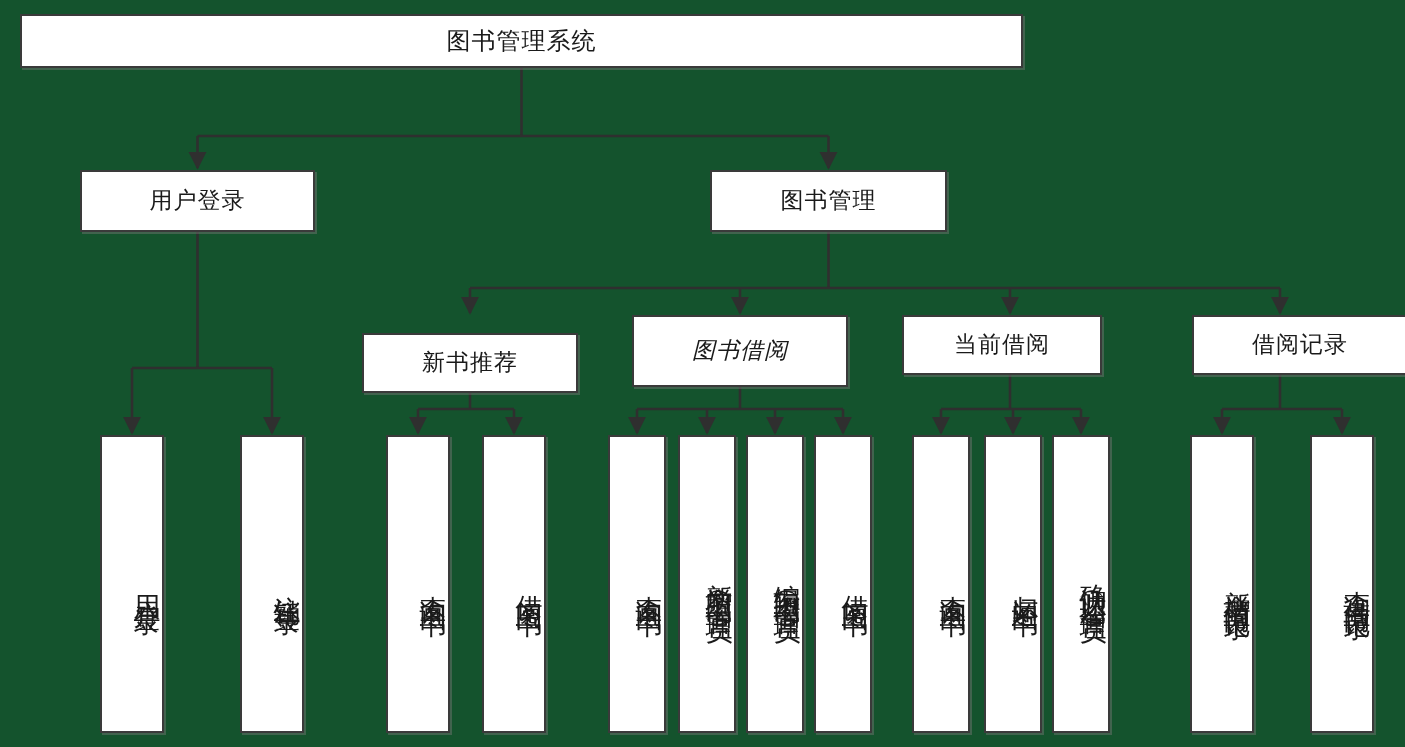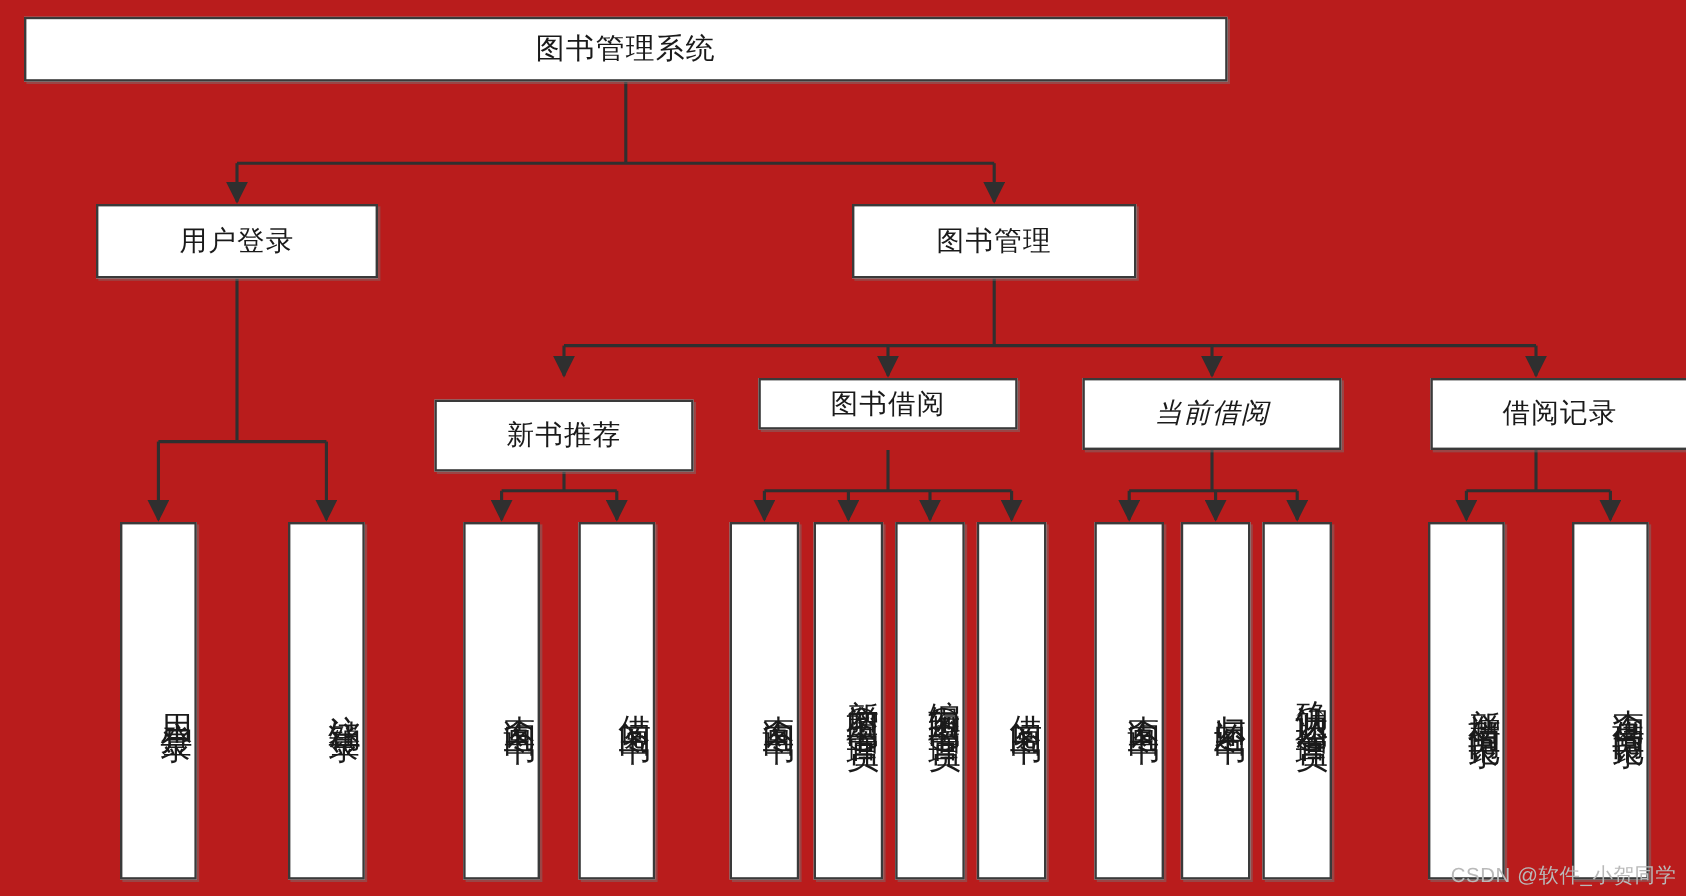--- a/index.html
+++ b/index.html
@@ -4,21 +4,21 @@
 <style>
   html,body{margin:0;padding:0;background:#ffffff;}
   body{
     font-family:"Liberation Sans","DejaVu Sans",sans-serif;
     -webkit-font-smoothing:antialiased;
   }
   #stage{
     position:relative;
     width:1405px;
     height:747px;
-    background:#b91c1c;
+    background:#14532d;
     overflow:hidden;
   }
   #edges{
     position:absolute;
     left:0;top:0;
     width:1405px;height:747px;
     pointer-events:none;
   }
   .node{
     position:absolute;
@@ -122,24 +122,24 @@
   <div class="node horiz" style="left: 80px; top: 170px; width: 235px; height: 62px;">
     <span>用户登录</span>
   </div>
   <div class="node horiz" style="left: 710px; top: 170px; width: 237px; height: 62px;">
     <span>图书管理</span>
   </div>
 
   <div class="node horiz" style="left: 362px; top: 315px; width: 216px; height: 60px; margin-top: 18px;">
     <span>新书推荐</span>
   </div>
-  <div class="node horiz" style="left: 632px; top: 315px; width: 216px; height: 43px;">
+  <div class="node horiz" style="left: 632px; top: 315px; width: 216px; height: 72px; font-style: italic;">
     <span>图书借阅</span>
   </div>
-  <div class="node horiz" style="left: 902px; top: 315px; width: 216px; height: 60px; font-style: italic;">
+  <div class="node horiz" style="left: 902px; top: 315px; width: 200px; height: 60px;">
     <span>当前借阅</span>
   </div>
   <div class="node horiz" style="left: 1172px; top: 315px; width: 216px; height: 60px; margin-left: 20px;">
     <span>借阅记录</span>
   </div>
 
   <div class="node vert" style="left: 100px; top: 435px; width: 64px; height: 298px;">
     <span>用户登录</span>
   </div>
   <div class="node vert" style="left: 240px; top: 435px; width: 64px; height: 298px;">
@@ -176,14 +176,13 @@
     <span>确认归还（管理员）</span>
   </div>
 
   <div class="node vert" style="left: 1190px; top: 435px; width: 64px; height: 298px;">
     <span>新增借阅记录</span>
   </div>
   <div class="node vert" style="left: 1310px; top: 435px; width: 64px; height: 298px;">
     <span>查询借阅记录</span>
   </div>
 
-  <div id="watermark">CSDN @软件_小贺同学</div>
 </div>
 
 </body></html>

